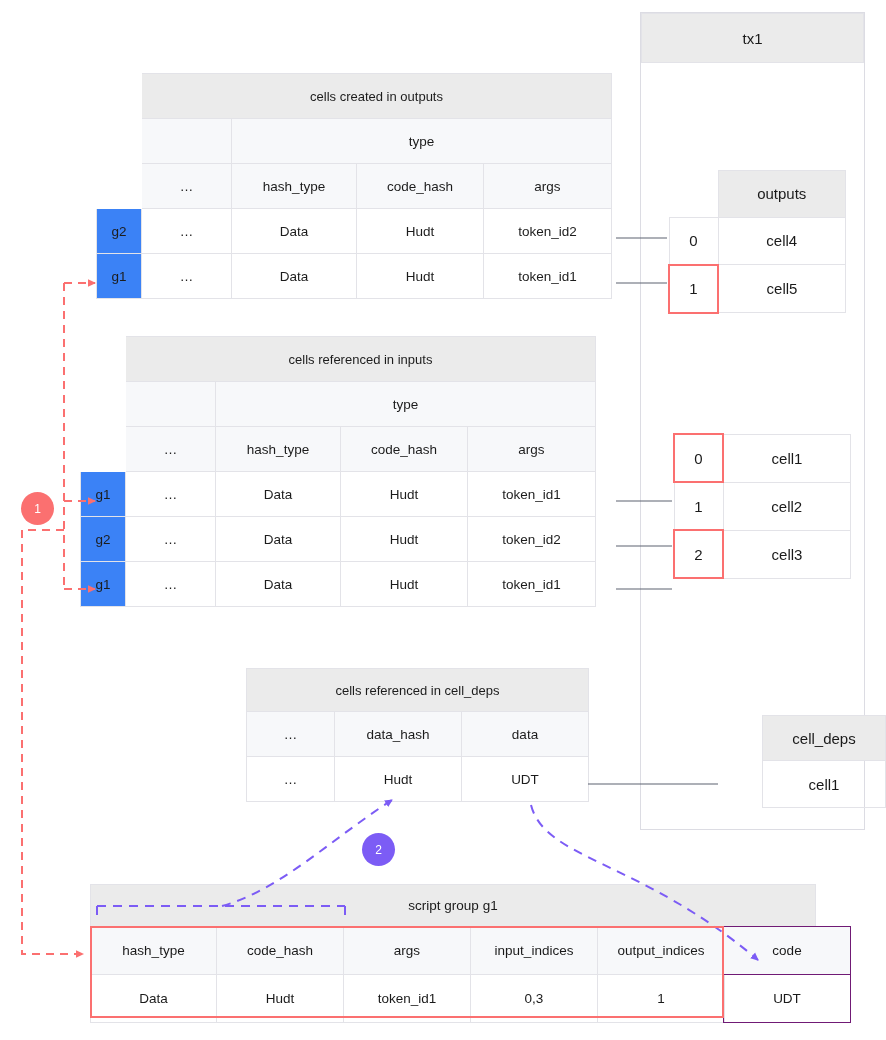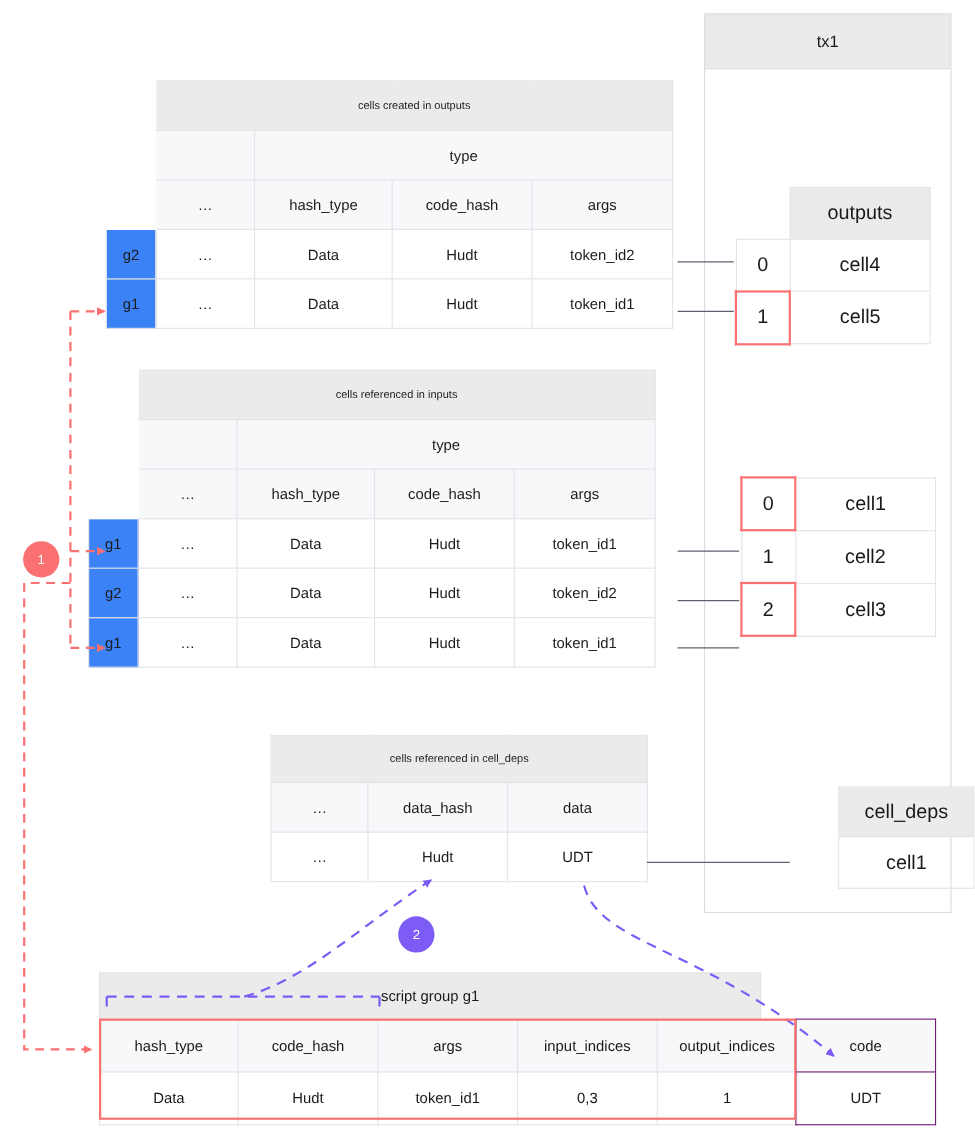--- a/index.html
+++ b/index.html
@@ -31,21 +31,21 @@
     text-align: center;
     font-weight: normal;
     padding: 0;
     height: 44px;
     color: #1c1c1c;
     white-space: nowrap;
   }
   .tbl .caption-cell {
     background: #ebebeb;
     height: 42px;
-    font-size: 10px;
+    font-size: 13px;
     border: 1px solid #e3e3e8;
   }
   .tbl .subhead {
     background: #f7f8fa;
   }
   .tbl .gcol {
     background: #3b82f6;
   }
   .tbl .nohdr {
     background: #ffffff;
@@ -64,21 +64,21 @@
     left: 641px; top: 13px;
     width: 223px; height: 50px;
     background: #ebebeb;
     border: 1px solid #e3e3e8;
     box-sizing: border-box;
     display: flex; align-items: center; justify-content: center;
     font-size: 15px;
   }
 
   
-  .idx-tbl { border-collapse: collapse; font-size: 18px; }
+  .idx-tbl { border-collapse: collapse; font-size: 15px; }
   .idx-tbl td {
     border: 1px solid #e3e3e8;
     text-align: center;
     height: 44px;
     white-space: nowrap;
   }
   .idx-tbl td.idx { width: 45px; }
   .idx-tbl td.nm  { width: 124px; }
   .idx-tbl td.hdr {
     background: #ebebeb;
@@ -90,21 +90,21 @@
   }
   .idx-tbl td.hl {
     border: 2.5px solid #fb7070;
     position: relative;
     z-index: 5;
   }
 
   
   #sg-header {
     left: 90px; top: 884px;
-    width: 602px; height: 43px;
+    width: 726px; height: 43px;
     background: #ebebeb;
     border: 1px solid #e3e3e8;
     box-sizing: border-box;
     display: flex; align-items: center; justify-content: center;
     font-size: 13.5px;
   }
   #sg-table {
     left: 90px; top: 926px;
   }
   #sg-table table { border-collapse: collapse; font-size: 13.5px; }

